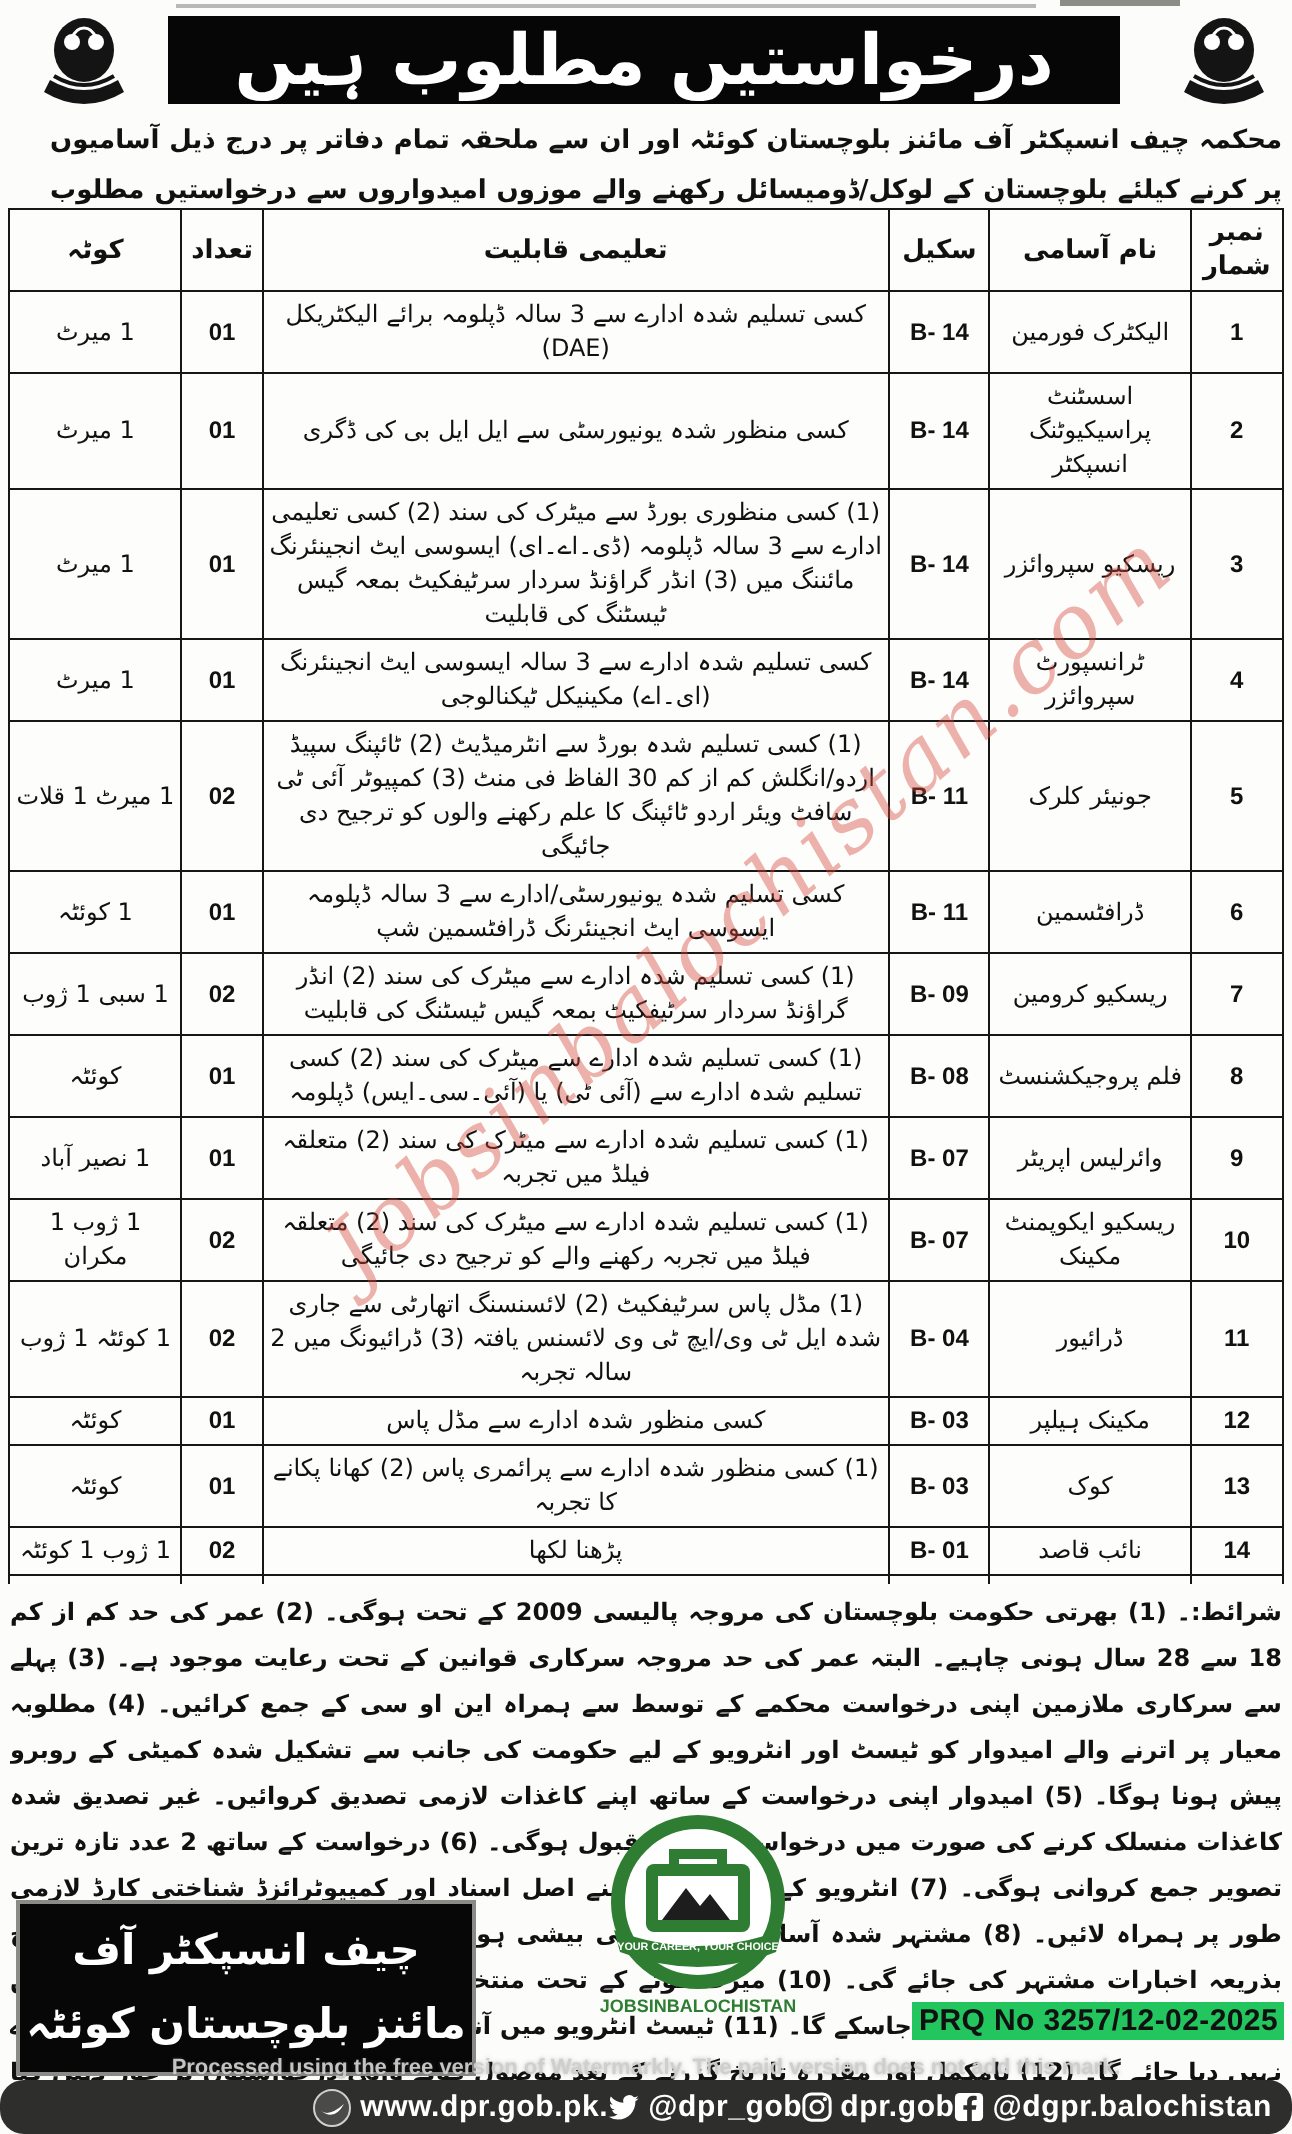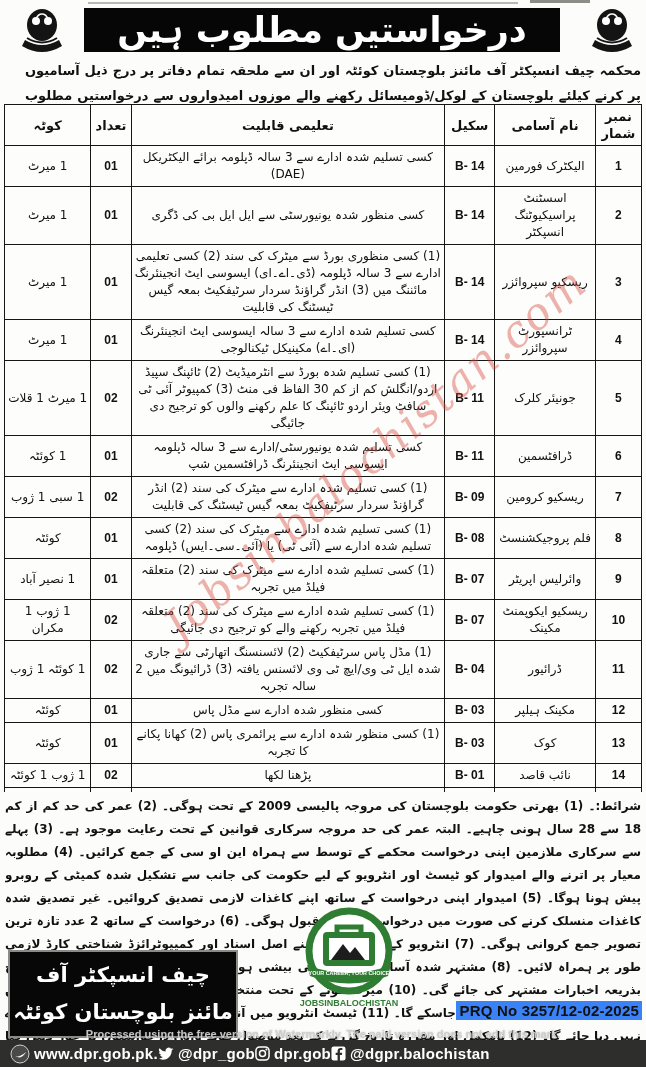--- a/index.html
+++ b/index.html
@@ -43,29 +43,29 @@
          transform-origin:center;font-family:"DejaVu Serif",serif;font-style:italic;
          font-size:44px;color:rgba(214,72,60,0.42);letter-spacing:2px;text-align:center;
          z-index:6;pointer-events:none;white-space:nowrap;}
 
   
   .jb-logo{position:absolute;left:293px;top:907px;width:112px;z-index:7;text-align:left;}
   .sign-box{position:absolute;left:8px;top:950px;width:226px;height:84px;background:#070707;
          border:2px solid #8a8a86;z-index:7;display:flex;flex-direction:column;
          align-items:center;justify-content:center;direction:rtl;}
   .sign-box div{color:#fff;font-weight:bold;font-size:21px;line-height:37px;white-space:nowrap;}
-  .prq{position:absolute;right:4px;top:1001px;z-index:7;background:#3b82f6;padding:1px 3px;
+  .prq{position:absolute;right:4px;top:1001px;z-index:7;background:#22c55e;padding:1px 3px;
          font-family:"Liberation Sans",sans-serif;font-weight:bold;font-size:15px;
          letter-spacing:0.2px;}
   .wm-notice{position:absolute;left:0;right:0;top:1028px;z-index:10;text-align:center;
          font-family:"Liberation Sans",sans-serif;font-size:11px;font-weight:600;
          color:rgba(206,206,206,0.95);text-shadow:0 0 2px rgba(90,90,90,0.35);}
   .social-bar{position:absolute;left:0;right:0;top:1040px;height:27px;background:#2e2e2c;
-         z-index:8;display:flex;align-items:center;justify-content:flex-start;
-         padding:0 10px;box-sizing:border-box;}
+         z-index:8;display:flex;align-items:center;justify-content:flex-end;
+         padding:0 10px;box-sizing:border-box;border-radius:12px;}
   .social-item{display:flex;align-items:center;gap:4px;color:#fff;
          font-family:"Liberation Sans",sans-serif;font-weight:bold;font-size:15px;
          letter-spacing:0.3px;white-space:nowrap;}
   .social-item svg{display:block;}
 </style>
 </head>
 <body>
 
 <div class="sheet">
 

